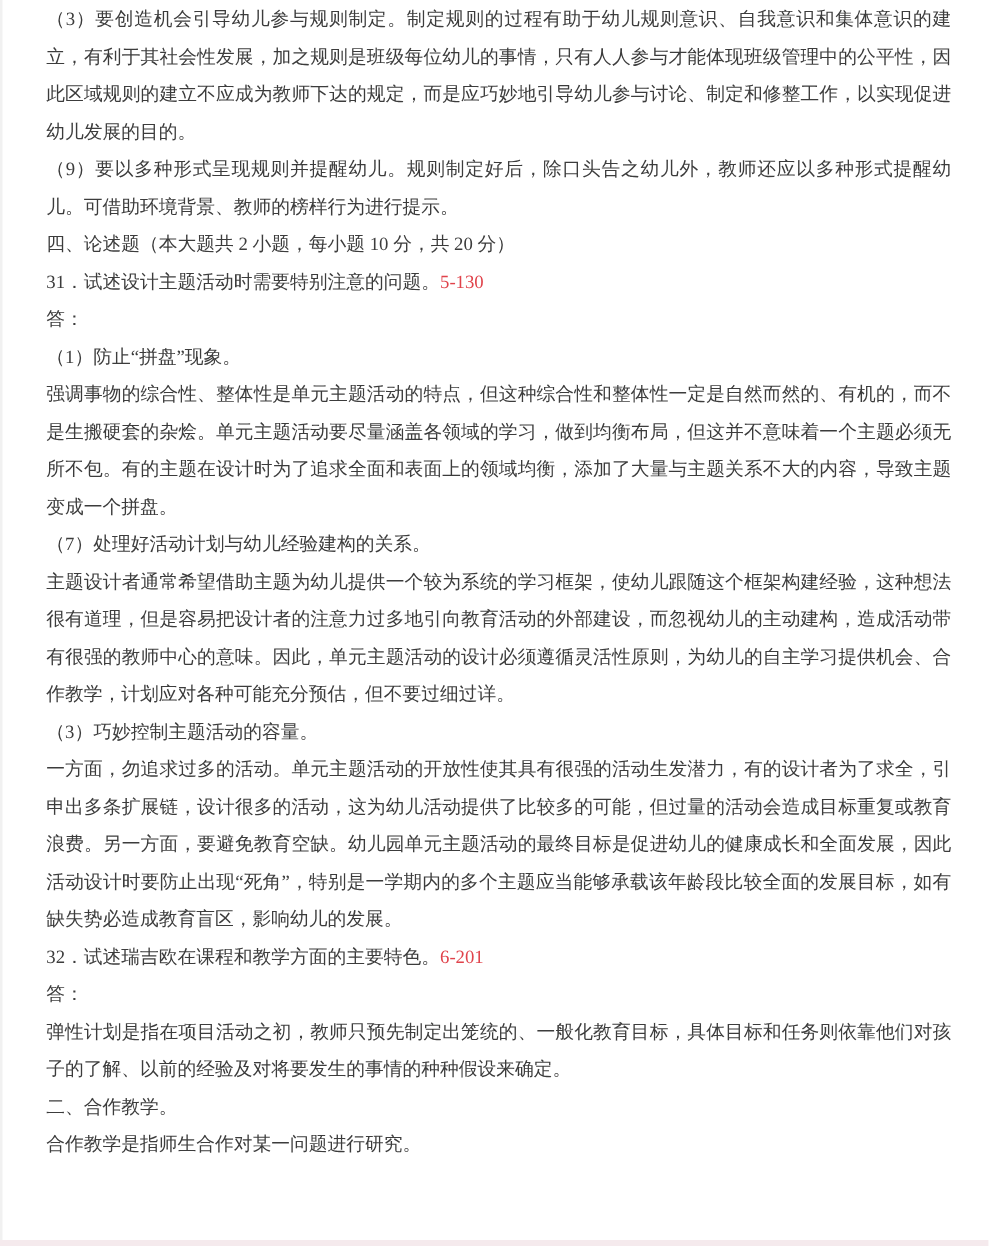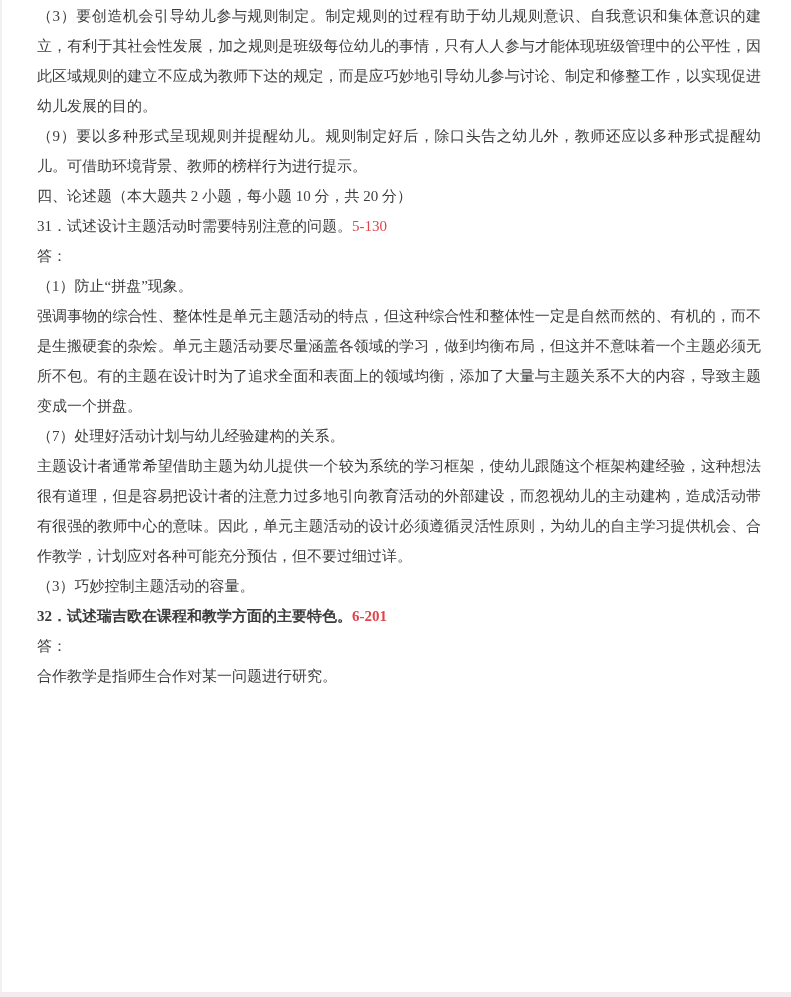--- a/index.html
+++ b/index.html
@@ -19,21 +19,21 @@
     line-height: 30px;
     color: #3c3c3c;
     overflow: hidden;
   }
   .page p { margin: 0; }
   .justify {
     text-align: justify;
     word-break: break-all;
   }
   .section-title { margin-top: 33px; }
-  .question-32 { margin-top: 35px; font-weight: bold; }
+  .question-32 { margin-top: 35px; }
   .ref { color: #e0434b; }
   .left-edge {
     position: absolute;
     left: 0; top: 0;
     width: 2px; height: 997px;
     background: #f1f1f1;
   }
   .bottom-edge {
     position: absolute;
     left: 0; bottom: 0;
@@ -56,23 +56,26 @@
 
   <p>答：</p>
 
   <p>（1）防止“拼盘”现象。</p>
   <p class="justify">强调事物的综合性、整体性是单元主题活动的特点，但这种综合性和整体性一定是自然而然的、有机的，而不是生搬硬套的杂烩。单元主题活动要尽量涵盖各领域的学习，做到均衡布局，但这并不意味着一个主题必须无所不包。有的主题在设计时为了追求全面和表面上的领域均衡，添加了大量与主题关系不大的内容，导致主题变成一个拼盘。</p>
 
   <p>（7）处理好活动计划与幼儿经验建构的关系。</p>
   <p class="justify">主题设计者通常希望借助主题为幼儿提供一个较为系统的学习框架，使幼儿跟随这个框架构建经验，这种想法很有道理，但是容易把设计者的注意力过多地引向教育活动的外部建设，而忽视幼儿的主动建构，造成活动带有很强的教师中心的意味。因此，单元主题活动的设计必须遵循灵活性原则，为幼儿的自主学习提供机会、合作教学，计划应对各种可能充分预估，但不要过细过详。</p>
 
   <p>（3）巧妙控制主题活动的容量。</p>
+  <p class="justify">一方面，勿追求过多的活动。单元主题活动的开放性使其具有很强的活动生发潜力，有的设计者为了求全，引申出多条扩展链，设计很多的活动，这为幼儿活动提供了比较多的可能，但过量的活动会造成目标重复或教育浪费。另一方面，要避免教育空缺。幼儿园单元主题活动的最终目标是促进幼儿的健康成长和全面发展，因此活动设计时要防止出现“死角”，特别是一学期内的多个主题应当能够承载该年龄段比较全面的发展目标，如有缺失势必造成教育盲区，影响幼儿的发展。</p>
 
   <p class="question-32"><span>32．试述瑞吉欧在课程和教学方面的主要特色。</span><span class="ref">6-201</span></p>
 
   <p>答：</p>
 
+  <p class="justify">弹性计划是指在项目活动之初，教师只预先制定出笼统的、一般化教育目标，具体目标和任务则依靠他们对孩子的了解、以前的经验及对将要发生的事情的种种假设来确定。</p>
 
+  <p>二、合作教学。</p>
   <p class="justify">合作教学是指师生合作对某一问题进行研究。</p>
 
   <div class="left-edge"></div>
   <div class="bottom-edge"></div>
 </div>
 
 </body></html>

